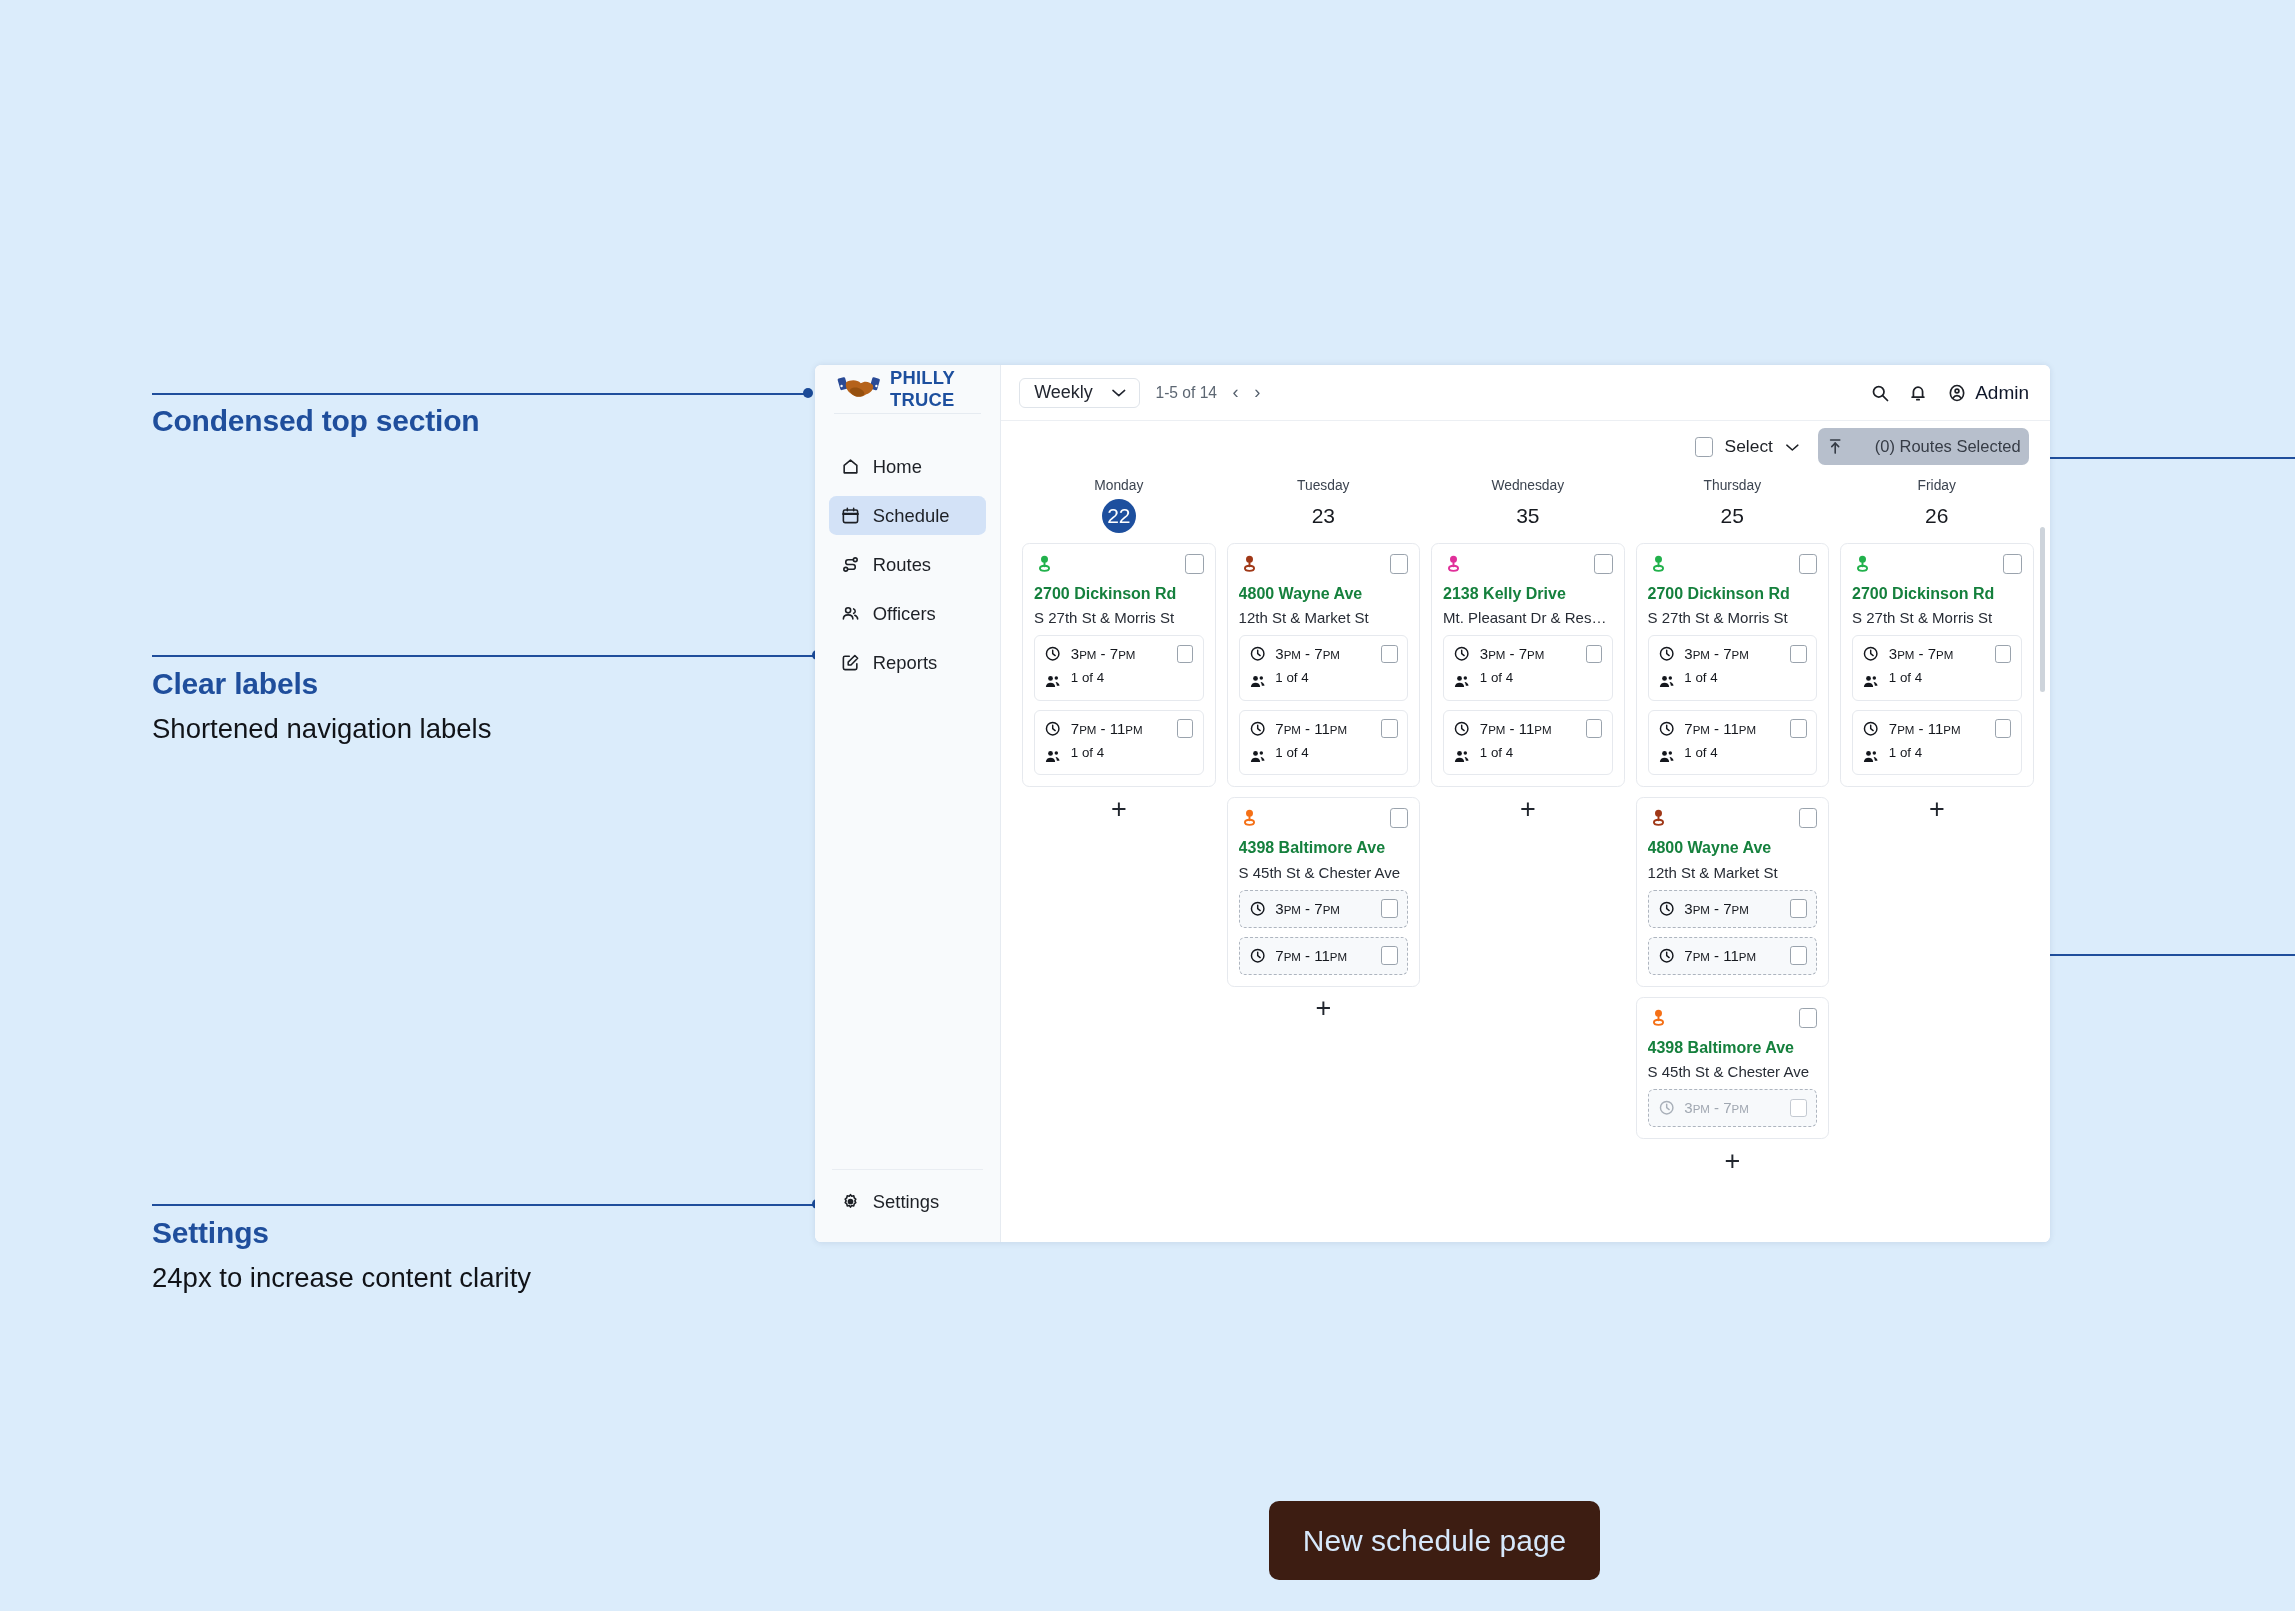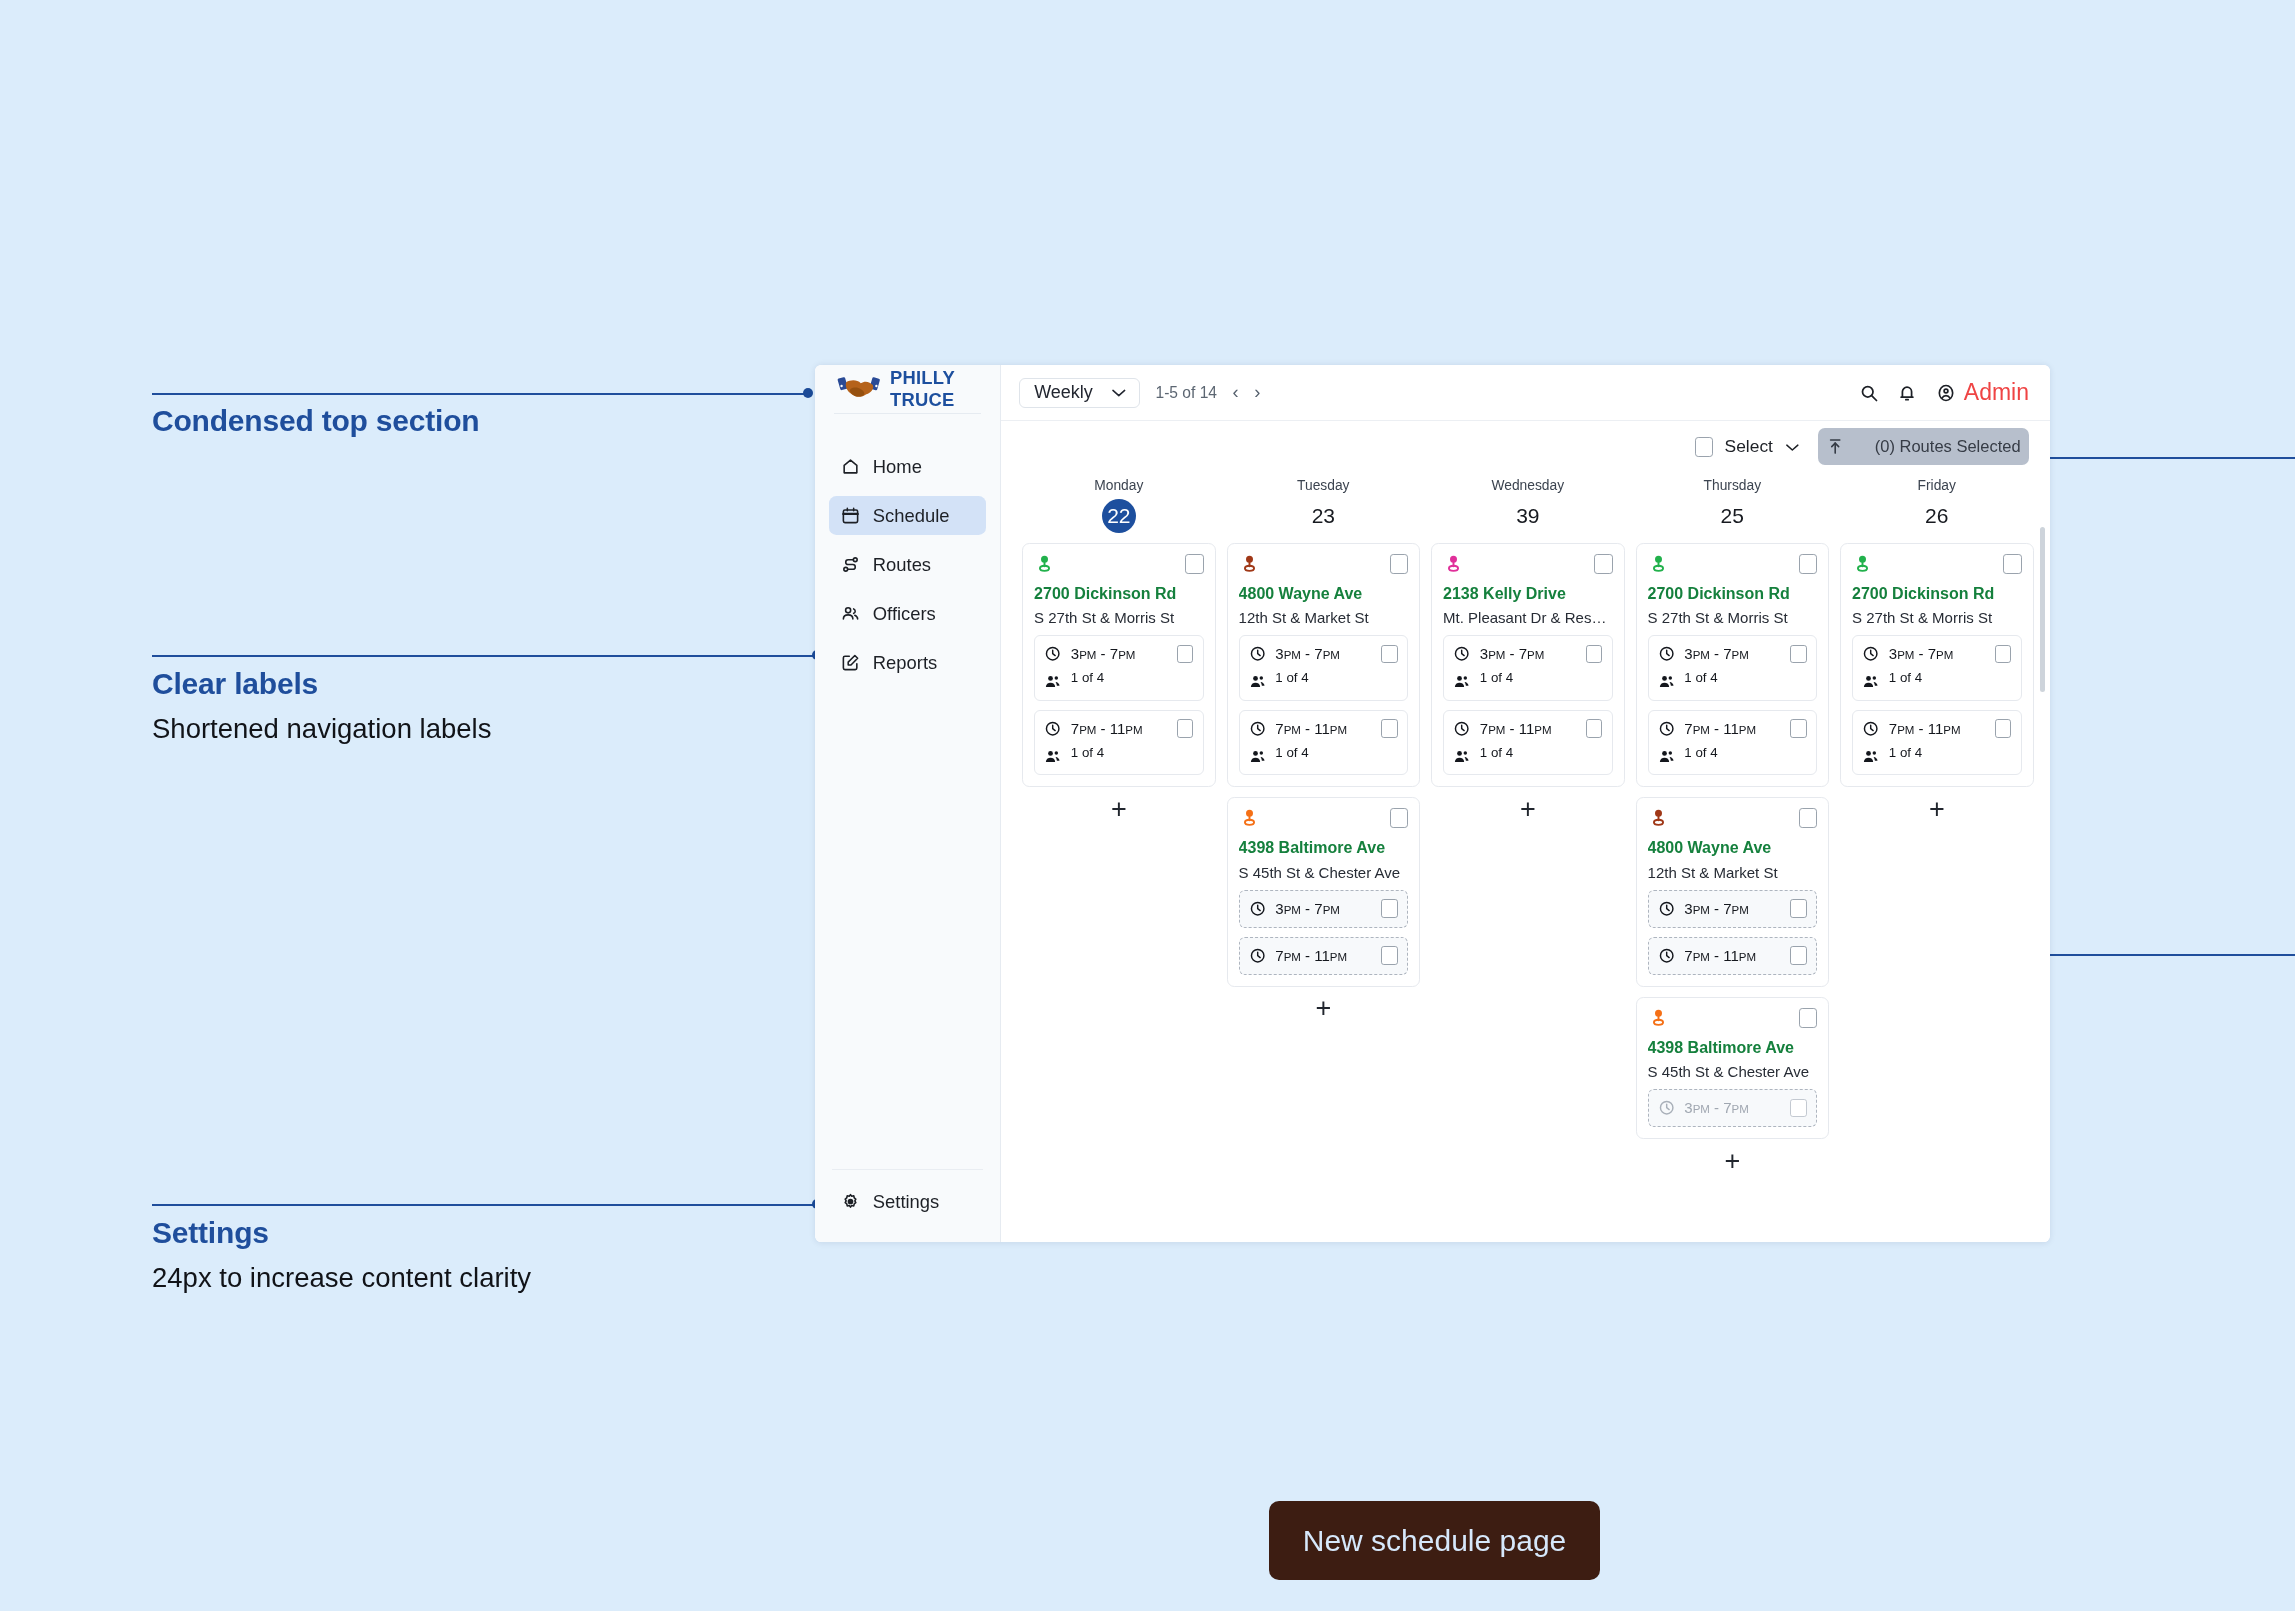--- a/index.html
+++ b/index.html
@@ -61,21 +61,21 @@
     height: 30px; padding: 0 12px 0 13.8px;
     border: 1.4px solid #dfe4ea; border-radius: 6px;
     font-size: 18px; color: #222630; cursor: pointer; background:#fff;
   }
   .pager { display: flex; align-items: center; gap: 15.6px; font-size: 15.6px; color: #5c6672; }
   .pager-arrow { font-size: 18.4px; color: #55606d; cursor: pointer; line-height: 1; }
   .topbar-spacer { flex: 1; }
   .topbar-icons { display: flex; align-items: center; gap: 18.4px; }
   .tb-ico { width: 20px; height: 20px; cursor: pointer; }
   .tb-ico svg { width: 20px; height: 20px; display:block; }
-  .admin { display: flex; align-items: center; gap: 8.3px; font-size: 23px; color: #ef4444; cursor: pointer; justify-content: center; }
+  .admin { display: flex; align-items: center; gap: 8.3px; font-size: 19px; color: #0f172a; cursor: pointer; justify-content: center; }
 
   
   .actionbar { height: 51px; display: flex; align-items: center; justify-content: flex-end; padding: 0 21px; gap: 18.4px; }
   .select-ctl { display: flex; align-items: center; gap: 12px; font-size: 17.4px; color: #1d2026; cursor: pointer; }
   .cbox { width: 17.4px; height: 20px; border: 1.8px solid #9aa3ad; border-radius: 3.2px; background: #fff; flex:0 0 17.4px;}
   .routes-btn {
     display: flex; align-items: center; justify-content: center; gap: 30px;
     width: 211px; height: 37px; border-radius: 6.9px;
     background: #b7bfcc; color: #363c46; font-size: 16.5px; cursor: pointer;
   }
@@ -514,21 +514,21 @@
             <span class="shift-cbox"></span>
           </div>
 
         </div>
               </div>
               <div class="addbtn">+</div>
             </div>
             <div class="daycol">
               <div class="day-head">
                 <div class="day-name">Wednesday</div>
-                <div class="day-num">39</div>
+                <div class="day-num">35</div>
               </div>
               <div class="card">
       <div class="card-top">
         <span class="pin">
                     <svg viewBox="0 0 24 24" fill="none" stroke="#e0309a" stroke-width="2.2" stroke-linecap="round">
   <path d="M12 3 a2.9 2.9 0 0 1 0 5.8 a2.9 2.9 0 0 1 0-5.8 Z" fill="#e0309a"></path>
   <path d="M12 8.5 V14"></path>
                       <ellipse cx="12" cy="16.4" rx="5.2" ry="2.9"></ellipse>
                     </svg>
                   </span>

